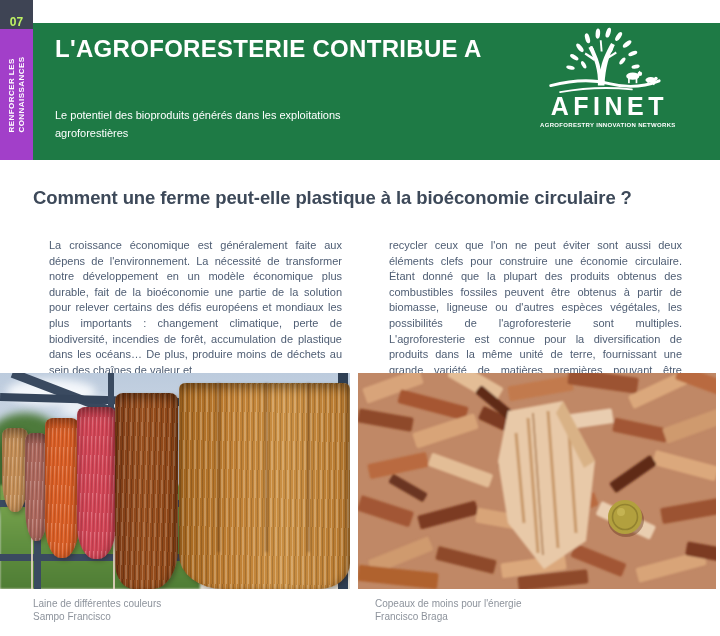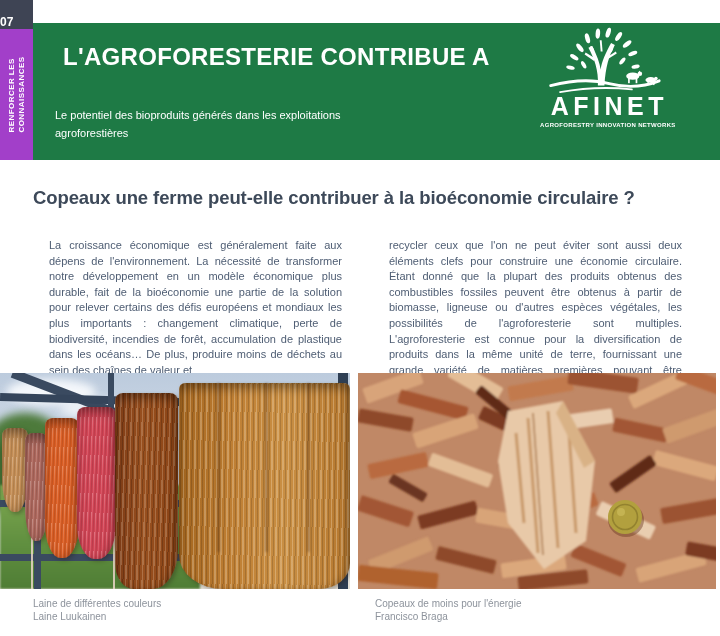--- a/index.html
+++ b/index.html
@@ -5,35 +5,35 @@
   html,body{margin:0;padding:0;}
   body{
     width:720px;height:636px;position:relative;background:#ffffff;
     font-family:"Liberation Sans",sans-serif;overflow:hidden;
     -webkit-font-smoothing:antialiased;
   }
 
   
   .page-badge{
     position:absolute;left:0;top:0;width:33px;height:44px;background:#3E4454;
-    color:#ffffff;font-size:12px;font-weight:bold;display:flex;align-items:center;justify-content:flex-start;
+    color:#bef264;font-size:12px;font-weight:bold;display:flex;align-items:center;justify-content:center;
   }
   .side-strip{
     position:absolute;left:0;top:29px;width:33px;height:131px;background:#A23FC9;
     display:flex;align-items:center;justify-content:center;
   }
   .side-strip .vtext{
     transform:rotate(-90deg);color:#fff;font-size:8px;font-weight:bold;
     letter-spacing:.45px;line-height:9.5px;white-space:nowrap;text-align:left;
   }
 
   
   .banner{position:absolute;left:33px;top:23px;width:687px;height:137px;background:#1E7A45;}
   .banner h1{
-    position:absolute;left:22px;top:12px;margin:8px;color:#fff;
+    position:absolute;left:22px;top:12px;margin:0;color:#fff;
     font-size:24px;line-height:27.5px;letter-spacing:.3px;font-weight:bold;white-space:nowrap;
   }
   .banner .subtitle{
     position:absolute;left:22px;top:84px;margin:0;color:#fff;
     font-size:11px;line-height:17.5px;max-width:325px;font-weight:normal;
   }
   .logo{position:absolute;right:52px;top:4px;width:128px;text-align:right;color:#fff;}
   .logo svg{display:block;margin:0 auto;}
   .logo .word{font-size:25px;font-weight:bold;letter-spacing:4.5px;margin-top:-3px;margin-left:4px;}
   .logo .tag{font-size:6px;font-weight:bold;letter-spacing:.32px;white-space:nowrap;margin-top:1px;}
@@ -169,21 +169,21 @@
         <rect x="114.5" y="57.5" width="1.5" height="4"></rect>
         <circle cx="117.5" cy="54.5" r="1.9"></circle>
       </g>
     </svg>
     <div class="word">AFINET</div>
     <div class="tag">AGROFORESTRY INNOVATION NETWORKS</div>
   </div>
 </header>
 
 <main class="article">
-  <h2 class="headline">Copeaux une ferme peut-elle contribuer à la bioéconomie circulaire ?</h2>
+  <h2 class="headline">Comment une ferme peut-elle plastique à la bioéconomie circulaire ?</h2>
   <div class="cols">
     <p>La croissance économique est généralement faite aux dépens de l'environnement. La nécessité de transformer notre développement en un modèle économique plus durable, fait de la bioéconomie une partie de la solution pour relever certains des défis européens et mondiaux les plus importants : changement climatique, perte de biodiversité, incendies de forêt, accumulation de plastique dans les océans… De plus, produire moins de déchets au sein des chaînes de valeur et</p>
     <p>recycler ceux que l'on ne peut éviter sont aussi deux éléments clefs pour construire une économie circulaire. Étant donné que la plupart des produits obtenus des combustibles fossiles peuvent être obtenus à partir de biomasse, ligneuse ou d'autres espèces végétales, les possibilités de l'agroforesterie sont multiples. L'agroforesterie est connue pour la diversification de produits dans la même unité de terre, fournissant une grande variété de matières premières pouvant être transformées.</p>
   </div>
 </main>
 
 <div class="figures">
 
   <div class="photo photo-yarn">
     <div class="sky"></div>
@@ -274,18 +274,18 @@
         <circle cx="267" cy="144" r="17" fill="#B2A03E"></circle>
         <circle cx="267" cy="144" r="12.5" fill="none" stroke="#93822F" stroke-width="1.6"></circle>
         <circle cx="263" cy="139" r="4" fill="#C8B858" opacity="0.8"></circle>
       </g>
     </svg>
   </div>
 </div>
 
 <div class="caption cap-left">
   <span>Laine de différentes couleurs</span>
-  <span>Laine Luukainen</span>
+  <span>Sampo Francisco</span>
 </div>
 <div class="caption cap-right">
   <span>Copeaux de moins pour l'énergie</span>
   <span>Francisco Braga</span>
 </div>
 
 </body></html>

